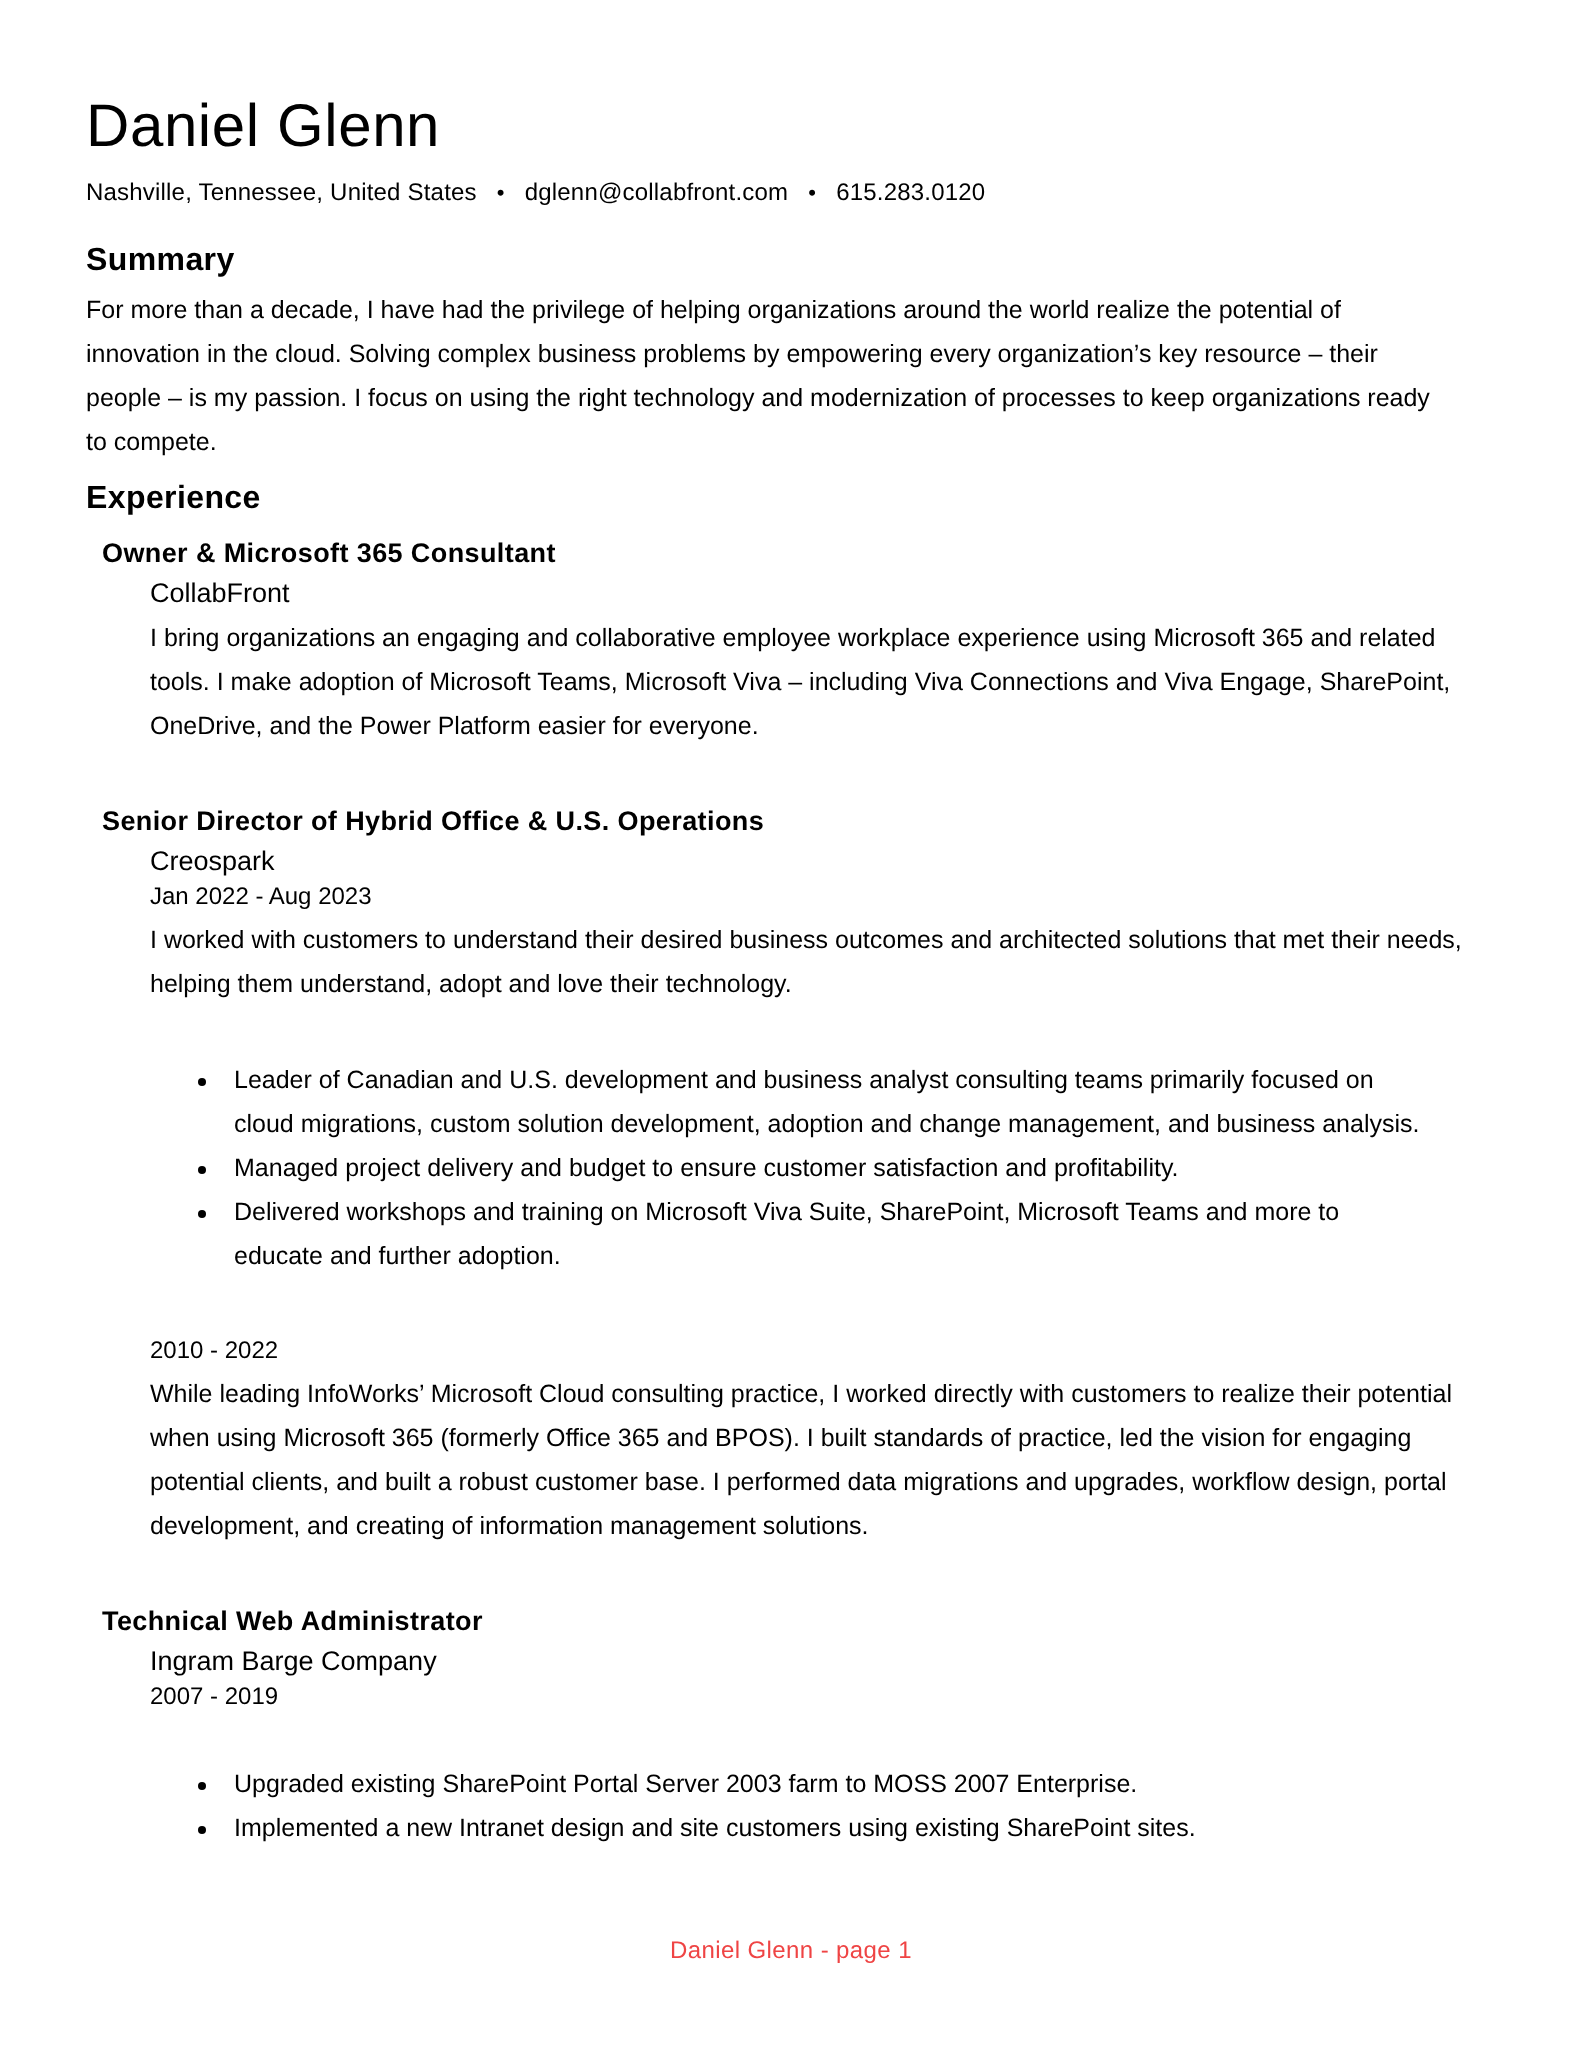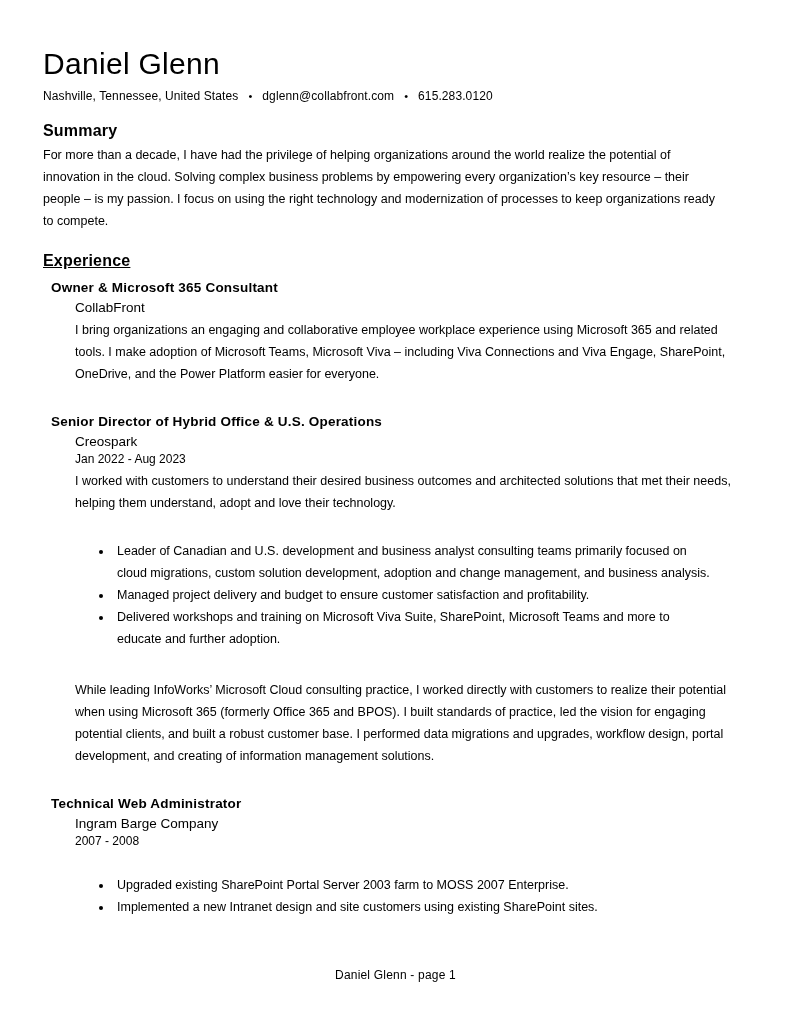--- a/index.html
+++ b/index.html
@@ -36,21 +36,21 @@
     font-weight: 700;
     letter-spacing: 0.2px;
   }
   .summary-heading { margin-top: 19px; }
   .summary-text {
     margin-top: 4px;
     font-size: 12.5px;
     line-height: 22px;
     width: 678px;
   }
-  .experience-heading { margin-top: 20px; text-decoration: underline; }
+  .experience-heading { margin-top: 9px; }
   .job {
     margin-left: 8px;
     margin-top: 10px;
   }
   .job + .job { margin-top: 29px; }
   .job-title {
     font-size: 13.5px;
     font-weight: 700;
     letter-spacing: 0.2px;
   }
@@ -82,21 +82,21 @@
   .job-bullets li {
     padding-left: 4px;
   }
   .footer {
     position: absolute;
     top: 968px;
     left: 0;
     width: 791px;
     text-align: center;
     font-size: 12px;
-    color: #000000;
+    color: #ef4444;
     letter-spacing: 0.2px;
   }
 </style>
 </head>
 <body>
 
 <div class="page">
 
   <h1 class="name">Daniel Glenn</h1>
 
@@ -121,27 +121,28 @@
     <div class="job-dates">Jan 2022 - Aug 2023</div>
     <p class="job-desc">I worked with customers to understand their desired business outcomes and architected solutions that met their needs, helping them understand, adopt and love their technology.</p>
     <ul class="job-bullets">
       <li>Leader of Canadian and U.S. development and business analyst consulting teams primarily focused on cloud migrations, custom solution development, adoption and change management, and business analysis.</li>
       <li>Managed project delivery and budget to ensure customer satisfaction and profitability.</li>
       <li>Delivered workshops and training on Microsoft Viva Suite, SharePoint, Microsoft Teams and more to educate and further adoption.</li>
     </ul>
   </div>
 
   <div class="job">
+    <div class="job-dates">2010 - 2022</div>
     <p class="job-desc">While leading InfoWorks’ Microsoft Cloud consulting practice, I worked directly with customers to realize their potential when using Microsoft 365 (formerly Office 365 and BPOS). I built standards of practice, led the vision for engaging potential clients, and built a robust customer base. I performed data migrations and upgrades, workflow design, portal development, and creating of information management solutions.</p>
   </div>
 
   <div class="job">
     <div class="job-title">Technical Web Administrator</div>
     <div class="job-company">Ingram Barge Company</div>
-    <div class="job-dates">2007 - 2008</div>
+    <div class="job-dates">2007 - 2019</div>
     <ul class="job-bullets">
       <li>Upgraded existing SharePoint Portal Server 2003 farm to MOSS 2007 Enterprise.</li>
       <li>Implemented a new Intranet design and site customers using existing SharePoint sites.</li>
     </ul>
   </div>
 
 </div>
 
 <div class="footer">Daniel Glenn - page 1</div>
 

